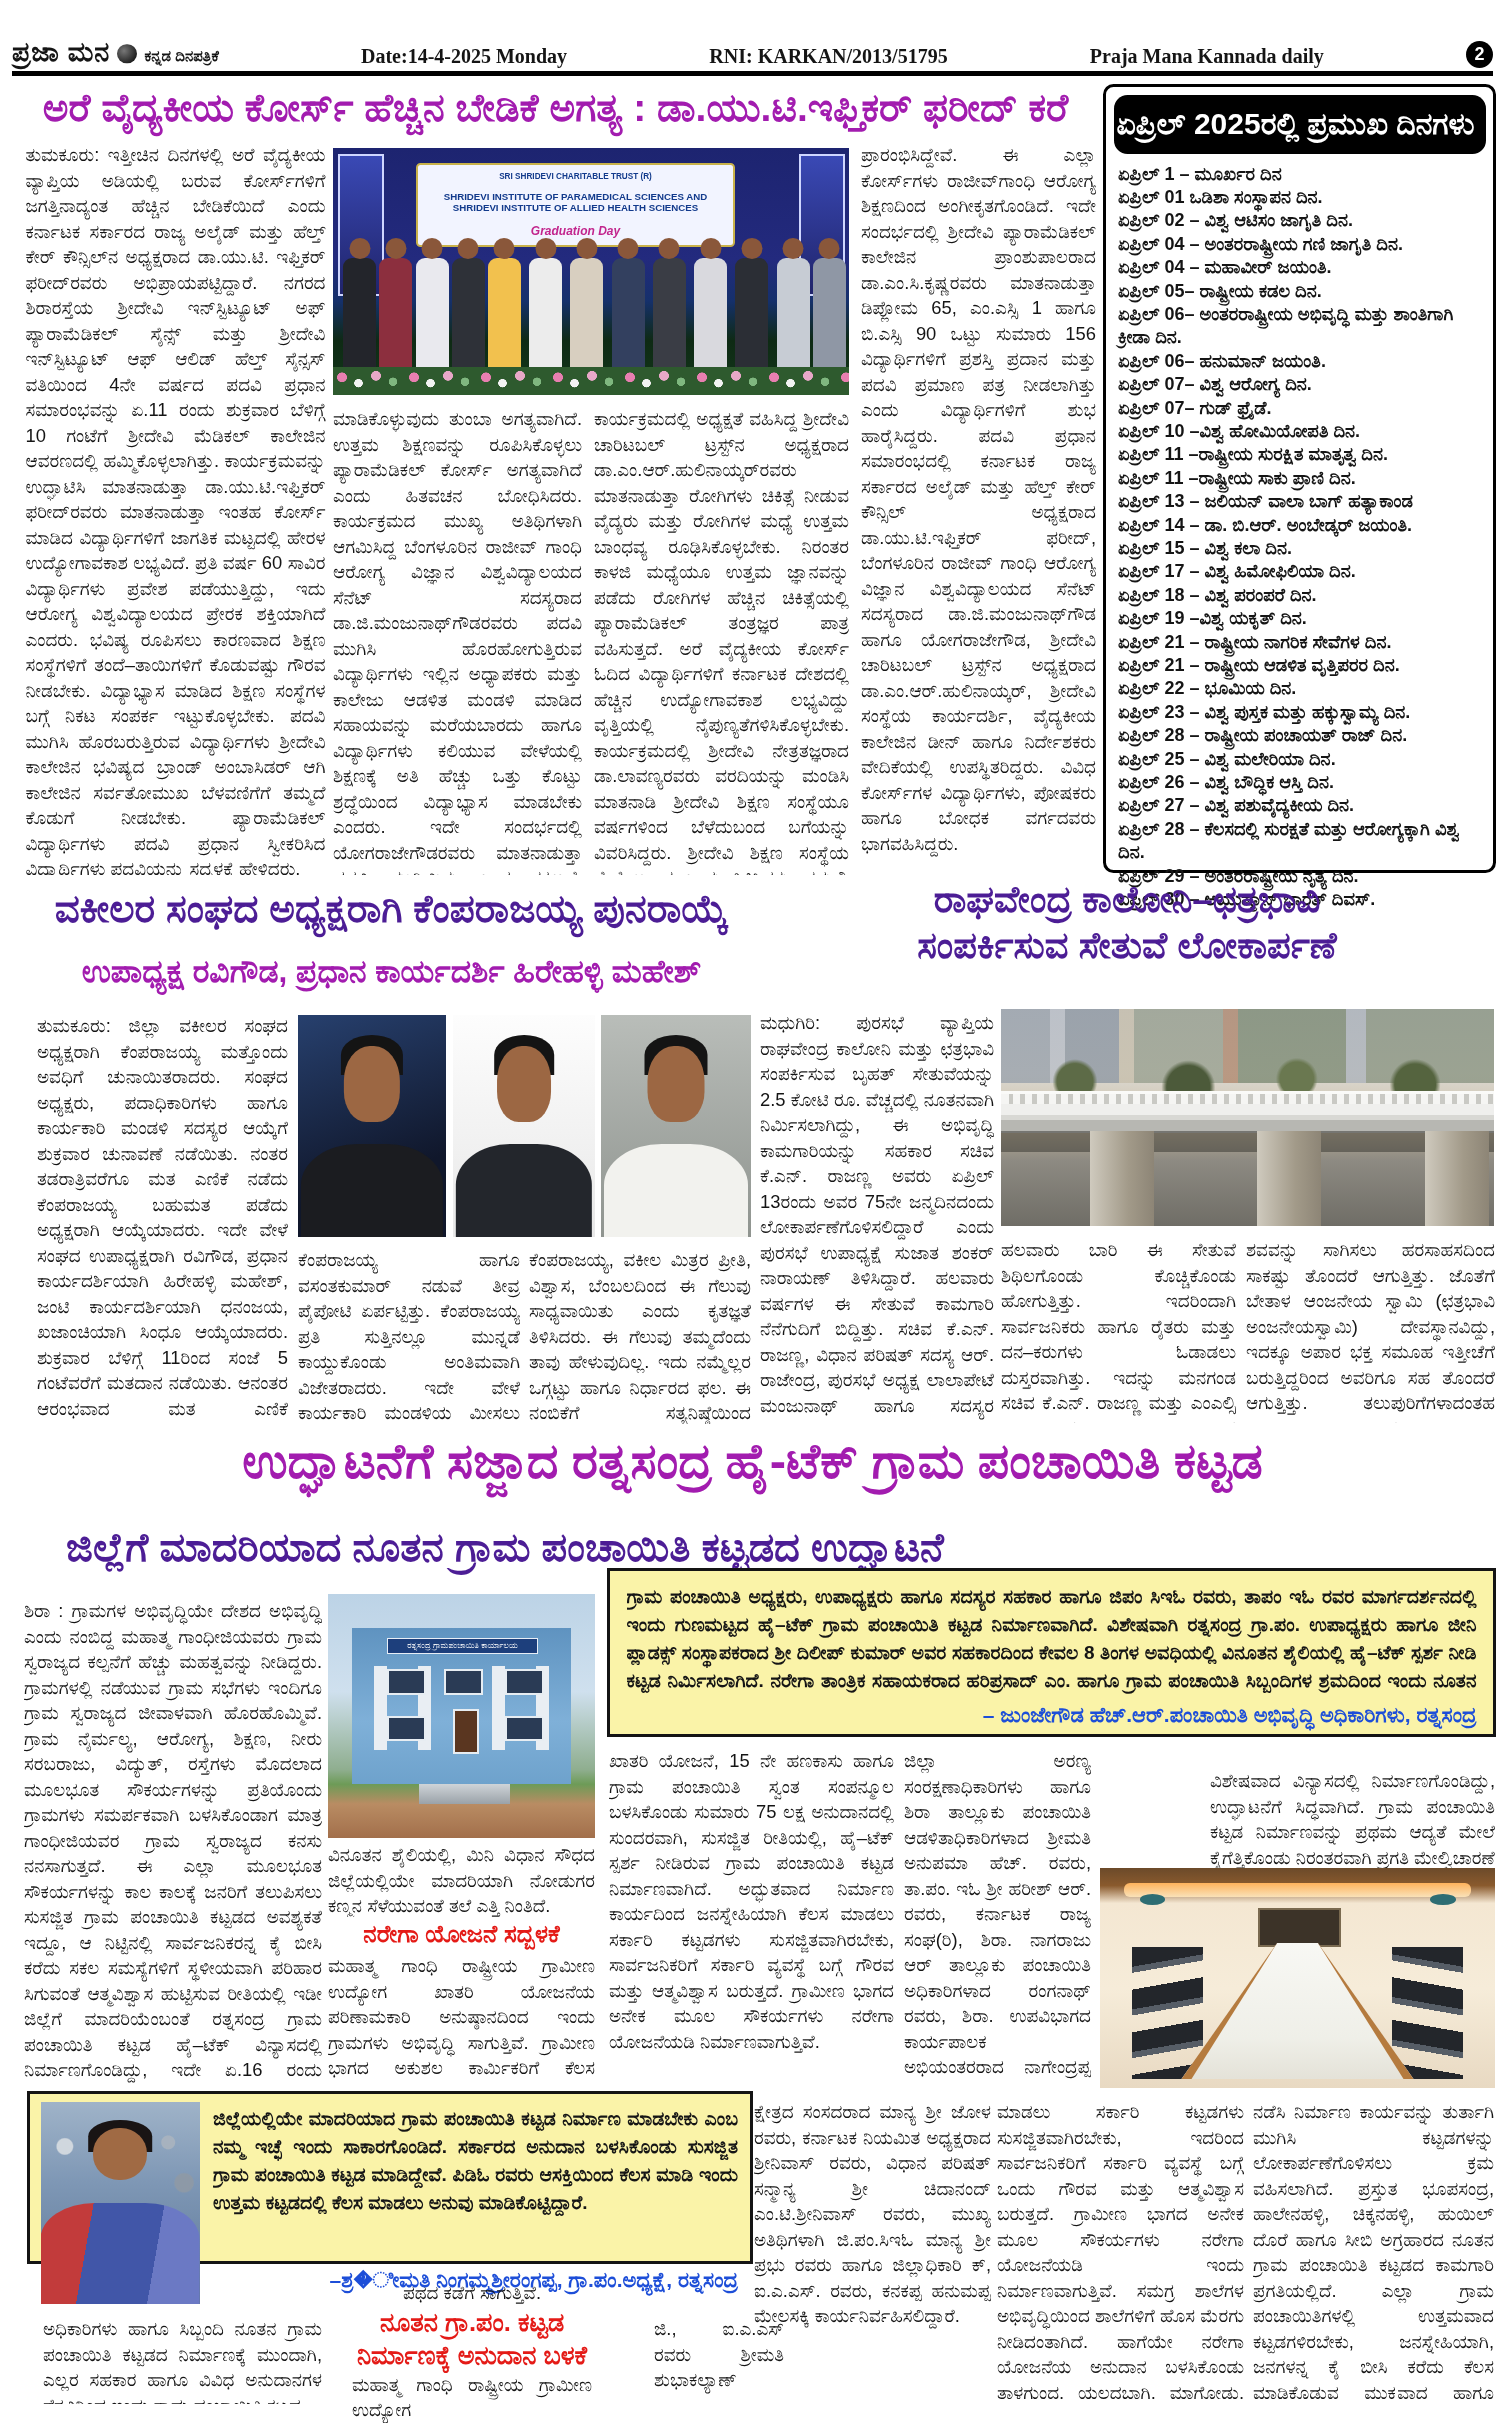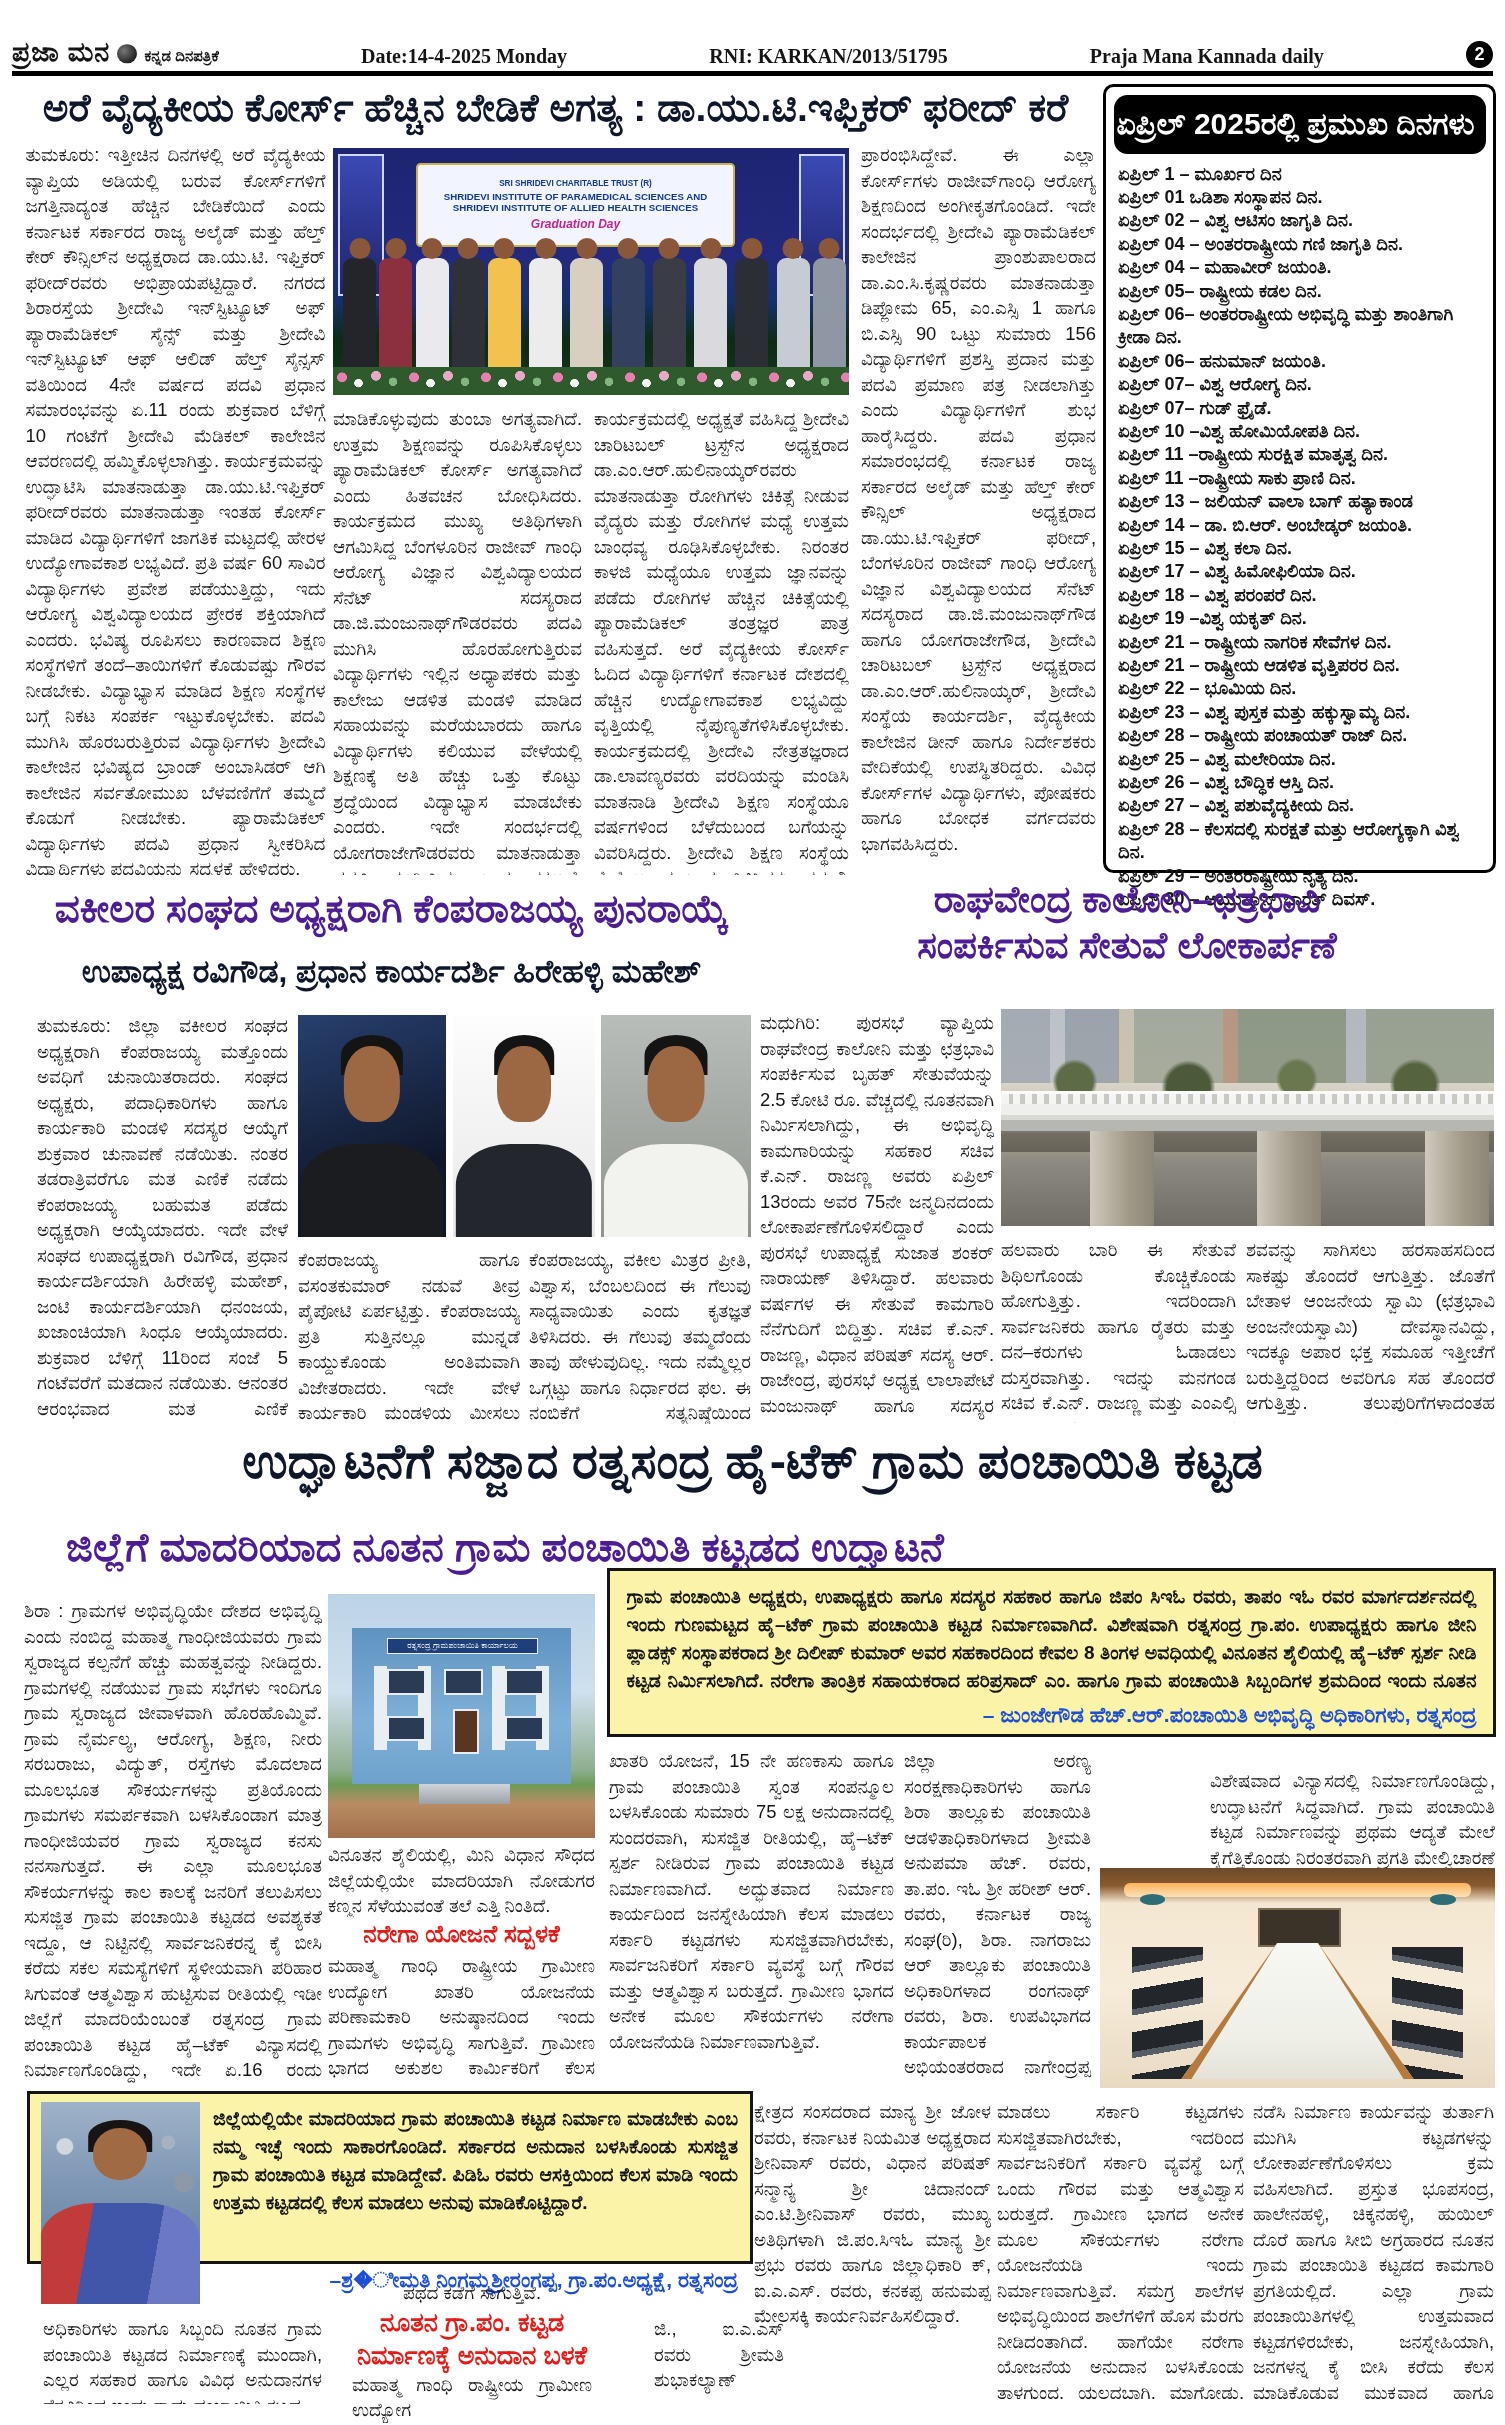--- a/index.html
+++ b/index.html
@@ -10,36 +10,36 @@
   .masthead{left:12px;top:30px;width:1481px;height:46px;border-bottom:5.2px solid #000;
             display:flex;align-items:flex-end;justify-content:space-between;padding-bottom:3px;box-sizing:border-box;}
   .logo-wrap{display:flex;align-items:baseline;gap:7.5px;}
   .logo-main{font-size:27px;font-weight:bold;letter-spacing:0.7px;}
   .logo-dot{width:19.5px;height:19.5px;border-radius:50%;background:radial-gradient(circle at 35% 35%,#777,#000);display:inline-block;transform:translateY(2.2px);}
   .logo-sub{font-size:15px;font-weight:bold;}
   .mast-date,.mast-rni,.mast-name{font-size:20px;font-weight:bold;font-family:"Liberation Serif","DejaVu Serif",serif;}
   .pagenum{width:27px;height:27px;border-radius:50%;background:#000;color:#fff;font-size:18px;font-weight:bold;
            display:flex;align-items:center;justify-content:center;}
   
-  .hl-red{color:#0f172a;font-weight:bold;text-align:center;}
+  .hl-red{color:#a21caf;font-weight:bold;text-align:center;}
   .hl-black{color:#4c1d95;font-weight:bold;text-align:center;}
   .bodytext{font-size:18.4px;line-height:25.5px;text-align:justify;overflow:hidden;}
   
   .april-box{left:1103px;top:84px;width:393px;height:789px;border:3px solid #000;border-radius:10.5px;background:#fff;box-sizing:border-box;}
   .april-head{margin:7.5px 7.5px 4.5px 7.5px;background:#000;color:#fff;border-radius:13.5px;text-align:left;
               font-size:30px;font-weight:bold;padding:12px 3px;}
   .april-list{list-style:none;margin:0;padding:4.5px 6px 4.5px 12px;}
   .april-list li{font-size:18px;line-height:23.4px;font-weight:bold;}
   
   .photo{overflow:hidden;position:absolute;}
   
   .gp{background:linear-gradient(180deg,#1d2470 0%,#232a7e 45%,#15306b 62%,#0e2a14 78%,#13381b 100%);}
   .gp-frame{position:absolute;top:6px;bottom:40%;width:42px;border:2.2px solid #cfd6ff;background:linear-gradient(180deg,#3a49b5,#20246b);}
   .gp-banner{position:absolute;left:16%;top:6%;width:62%;height:34%;background:#f2f4ff;border:2.2px solid #c9b24a;border-radius:4.5px;
-             display:flex;flex-direction:column;align-items:center;justify-content:center;gap:3px;padding:3px;box-sizing:border-box;}
+             display:flex;flex-direction:column;align-items:center;justify-content:center;gap:10px;padding:3px;box-sizing:border-box;}
   .gp-banner .b1{font-size:9.7px;font-weight:bold;color:#123a8c;text-align:center;line-height:1.2;}
   .gp-banner .b2{font-size:8.2px;font-weight:bold;color:#123a8c;text-align:center;}
   .gp-banner .b3{font-size:12px;font-weight:bold;color:#c2258d;font-style:italic;}
   .gp-people{position:absolute;left:0;right:0;bottom:25.5px;height:56%;}
   .gp-people i{position:absolute;bottom:0;width:33px;height:112px;border-radius:9px 9px 0 0;}
   .gp-people i::before{content:"";position:absolute;top:-19.5px;left:50%;transform:translateX(-50%);
                        width:21px;height:21px;border-radius:50%;background:#8a573a;}
   .gp-flowers{position:absolute;left:0;right:0;bottom:0;height:28.5px;
       background:radial-gradient(circle 5.2px at 9px 10.5px,#e87fb0 90%,transparent),radial-gradient(circle 4.5px at 25.5px 16.5px,#f3f3f3 90%,transparent),
                  radial-gradient(circle 5.2px at 43px 9px,#e8a8c8 90%,transparent),radial-gradient(circle 4.5px at 60px 15px,#7fb77f 90%,transparent);

